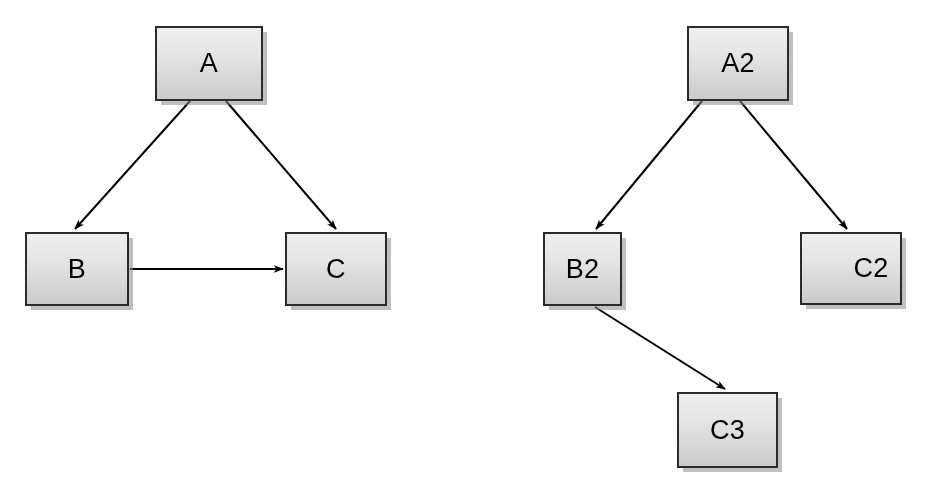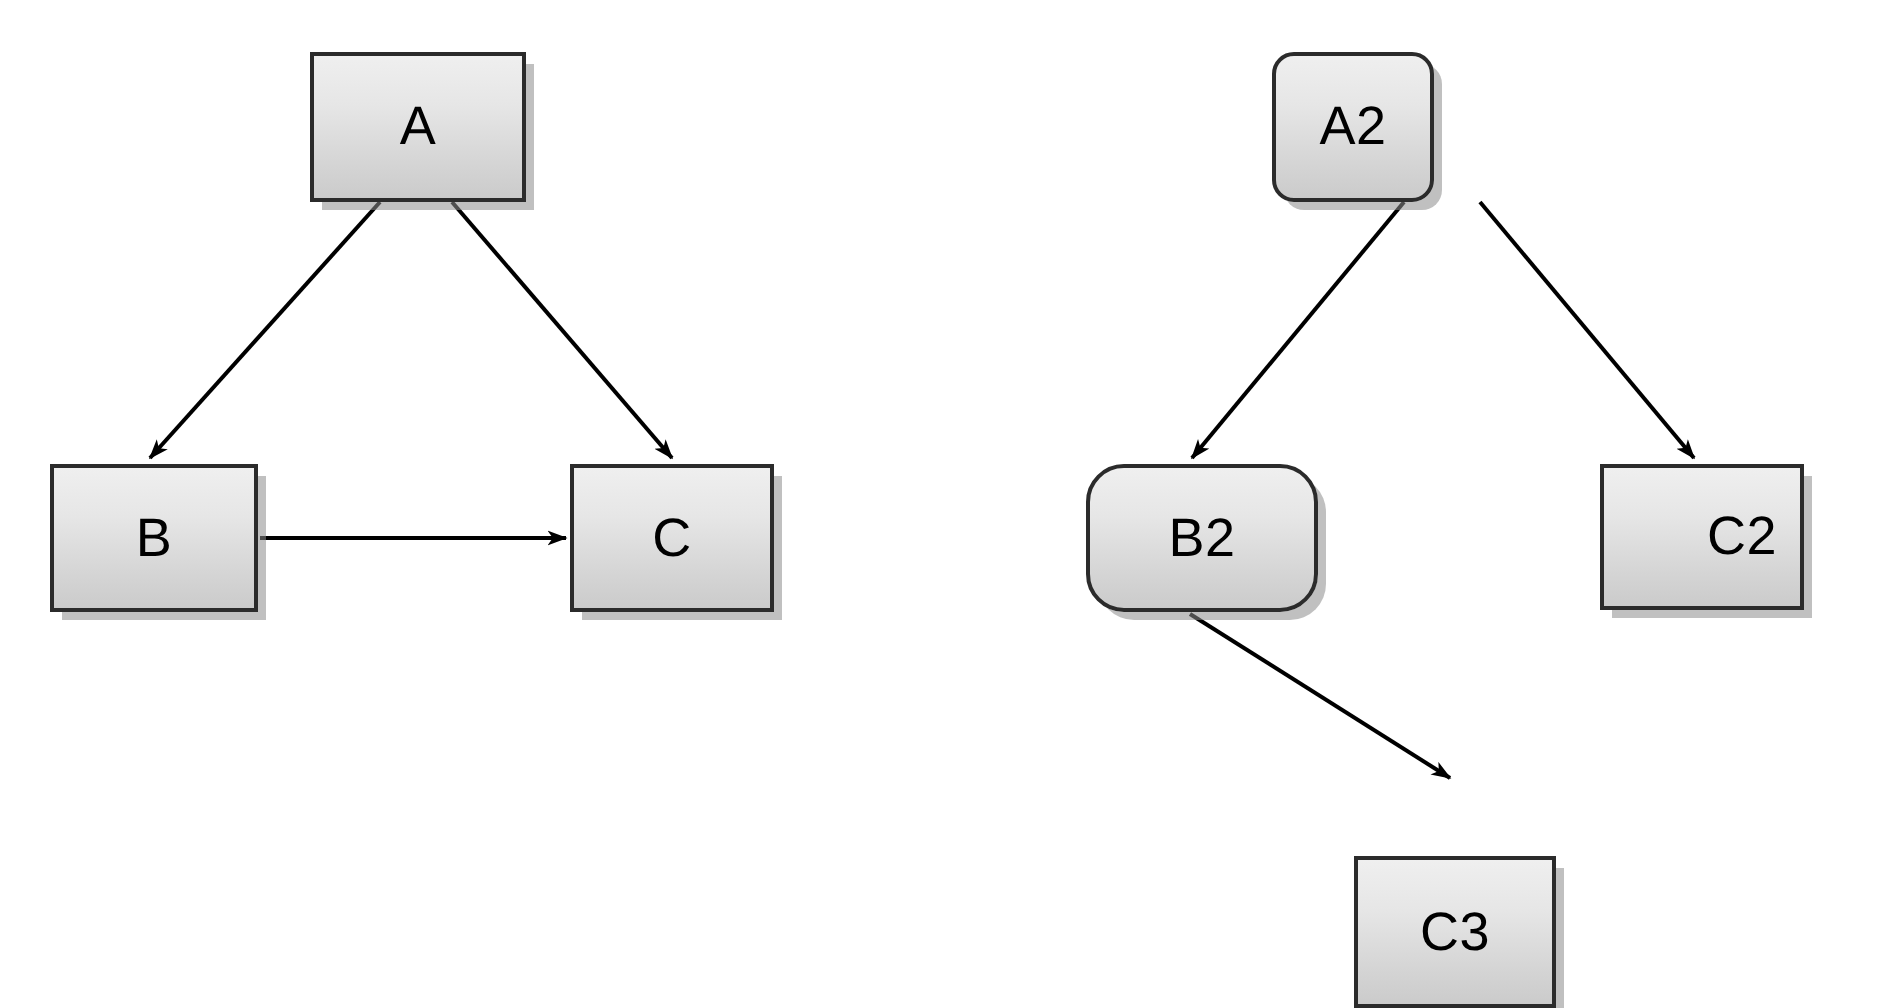--- a/index.html
+++ b/index.html
@@ -71,27 +71,27 @@
   <div id="nodes">
       <div class="node" style="left: 155px; top: 26px; width: 108px; height: 75px;">
         <span class="node-label">A</span>
       </div>
       <div class="node" style="left: 25px; top: 232px; width: 104px; height: 74px;">
         <span class="node-label">B</span>
       </div>
       <div class="node" style="left: 285px; top: 232px; width: 102px; height: 74px;">
         <span class="node-label">C</span>
       </div>
-      <div class="node" style="left: 636px; top: 26px; width: 81px; height: 75px; border-radius: 11px;">
+      <div class="node" style="left: 687px; top: 26px; width: 102px; height: 75px;">
         <span class="node-label">A2</span>
       </div>
-      <div class="node" style="left: 543px; top: 232px; width: 116px; height: 74px; border-radius: 19px;">
+      <div class="node" style="left: 543px; top: 232px; width: 79px; height: 74px;">
         <span class="node-label">B2</span>
       </div>
       <div class="node" style="left: 800px; top: 232px; width: 102px; height: 73px; padding-left: 40px;">
         <span class="node-label">C2</span>
       </div>
-      <div class="node" style="left: 677px; top: 392px; width: 101px; height: 76px; margin-top: 36px;">
+      <div class="node" style="left: 677px; top: 392px; width: 101px; height: 76px;">
         <span class="node-label">C3</span>
       </div>
     </div>
 
 </div>
 
 </body></html>

